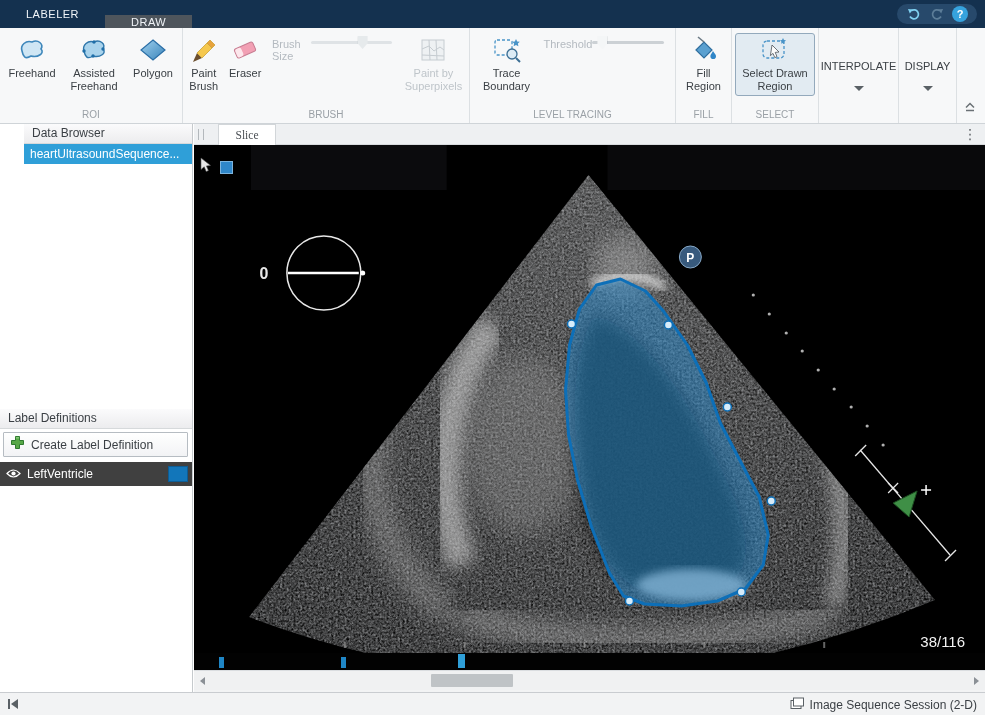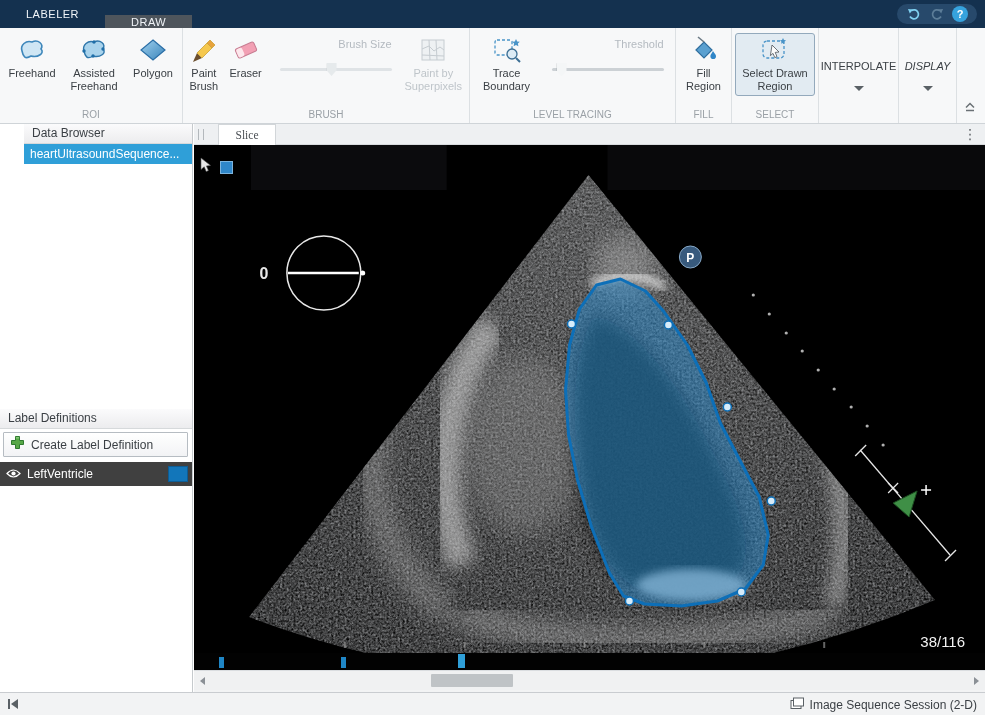--- a/index.html
+++ b/index.html
@@ -19,21 +19,21 @@
   .ribbon{position:absolute;left:0;top:28px;width:100%;height:95px;background:#f7f8f9;
           border-bottom:1px solid #cfd4d8;display:flex;}
   .rsec{position:relative;border-right:1px solid #dce0e3;display:flex;flex-direction:column;box-sizing:border-box;}
   .rsec-content{flex:1;display:flex;align-items:flex-start;justify-content:center;padding-top:5px;}
   .rsec-label{height:15px;font-size:10px;color:#9aa0a6;text-align:center;line-height:13px;}
   .bigbtn{display:flex;flex-direction:column;align-items:center;padding:2px 1px;border:1px solid transparent;border-radius:3px;box-sizing:border-box;}
   .bigbtn .ic{height:28px;display:flex;align-items:center;justify-content:center;}
   .bigbtn .lbl{font-size:11px;color:#3b4045;text-align:center;line-height:1.18;margin-top:3px;}
   .bigbtn.disabled .lbl{color:#bfc5ca;}
   .bigbtn.selected{background:#e2ebf2;border-color:#93a9bc;}
-  .slidergrp{display:flex;flex-direction:column;align-items:flex-end;margin:2px 6px 0 6px;width:120px;}
+  .slidergrp{display:flex;align-items:flex-start;margin:2px 6px 0 6px;width:120px;}
   .slidergrp .slbl{font-size:11px;color:#b4bac0;margin:3px 0 12px 0;}
   .slider{position:relative;width:112px;height:14px;}
   .slider .track{position:absolute;left:0;right:0;top:6px;height:3px;background:#ccd1d5;border-radius:2px;}
   .slider.disabled .track{background:#dfe3e6;}
   .slider .thumb{position:absolute;top:1px;width:10px;height:13px;background:#f4f6f7;
      clip-path:polygon(0 0,100% 0,100% 55%,50% 100%,0 55%);filter:drop-shadow(0 0 1px #7e868c);}
   .slider.disabled .thumb{background:#e6eaec;filter:drop-shadow(0 0 1px #b0b6bb);}
   .dropsec{flex:1;display:flex;flex-direction:column;align-items:center;justify-content:center;gap:14px;}
   .droplbl{font-size:11px;color:#3b4045;}
   .droparrow{width:0;height:0;border-left:5px solid transparent;border-right:5px solid transparent;border-top:5px solid #5a6166;}
@@ -244,21 +244,21 @@
       <div class="rsec-label">SELECT</div>
     </div>
 
     <div class="rsec" style="width:80px;">
       <div class="dropsec">
         <span class="droplbl">INTERPOLATE</span>
         <span class="droparrow"></span>
       </div>
     </div>
 
-    <div class="rsec" style="width:58px;font-style:italic;">
+    <div class="rsec" style="width:58px;">
       <div class="dropsec">
         <span class="droplbl">DISPLAY</span>
         <span class="droparrow"></span>
       </div>
     </div>
 
     <div class="rsec" style="flex:1;border-right:none;">
       <span class="collapsebtn">
         <svg width="14" height="11" viewBox="0 0 14 11">
             <path d="M3,6.5 L7,2.5 L11,6.5" fill="none" stroke="#6a7075" stroke-width="1.5"></path>

